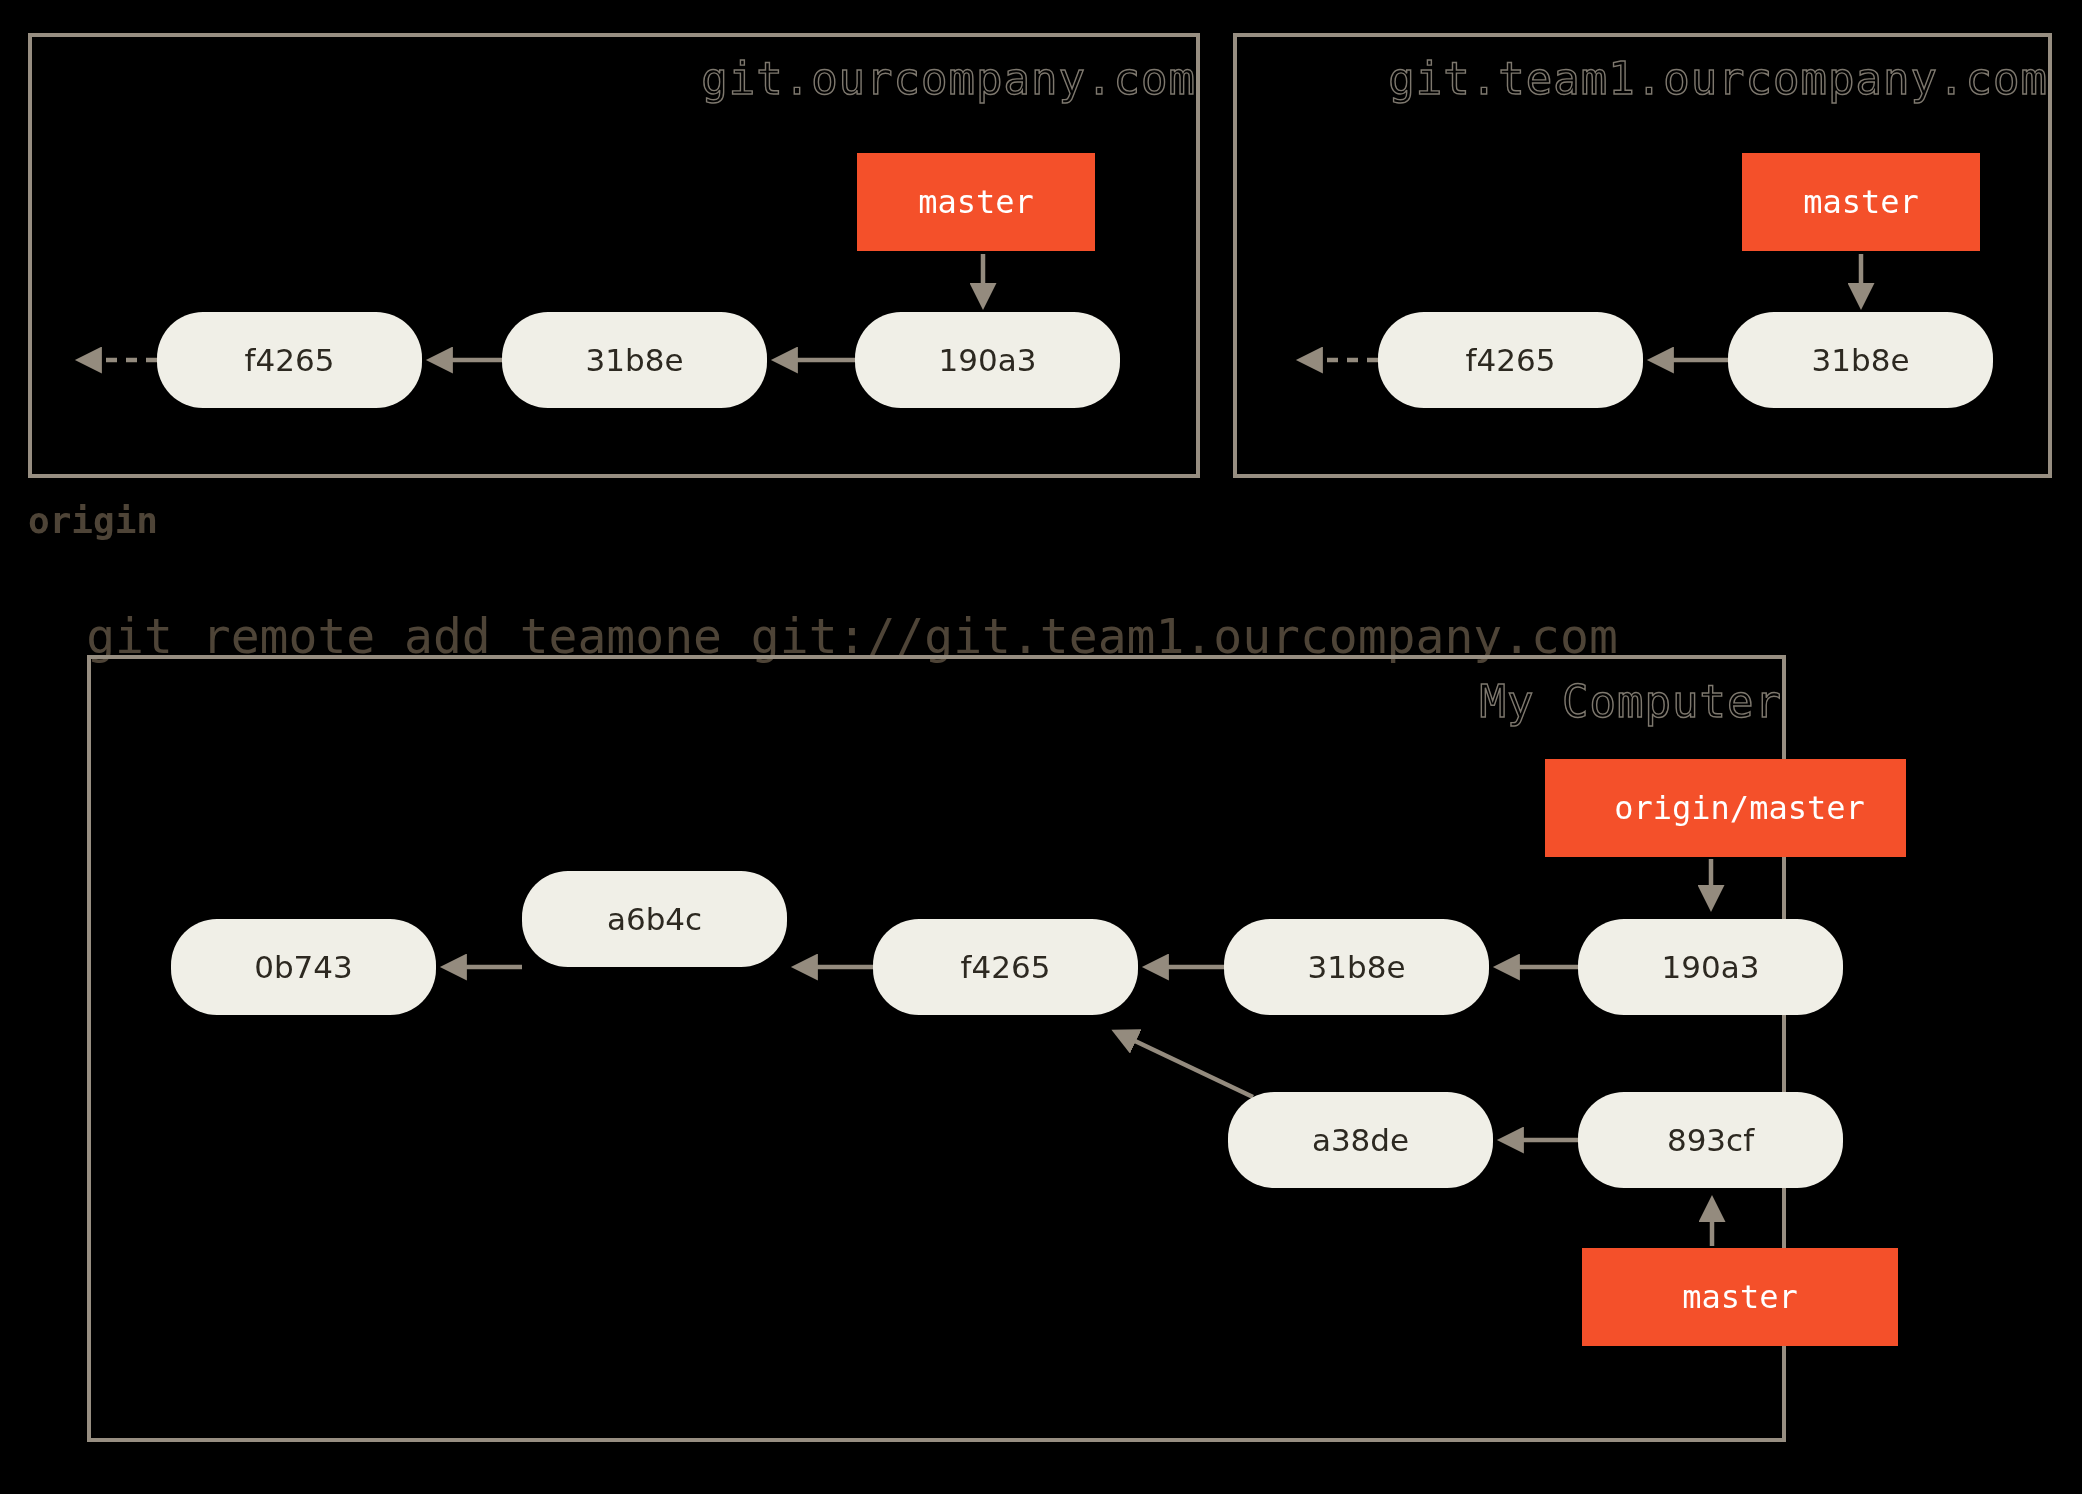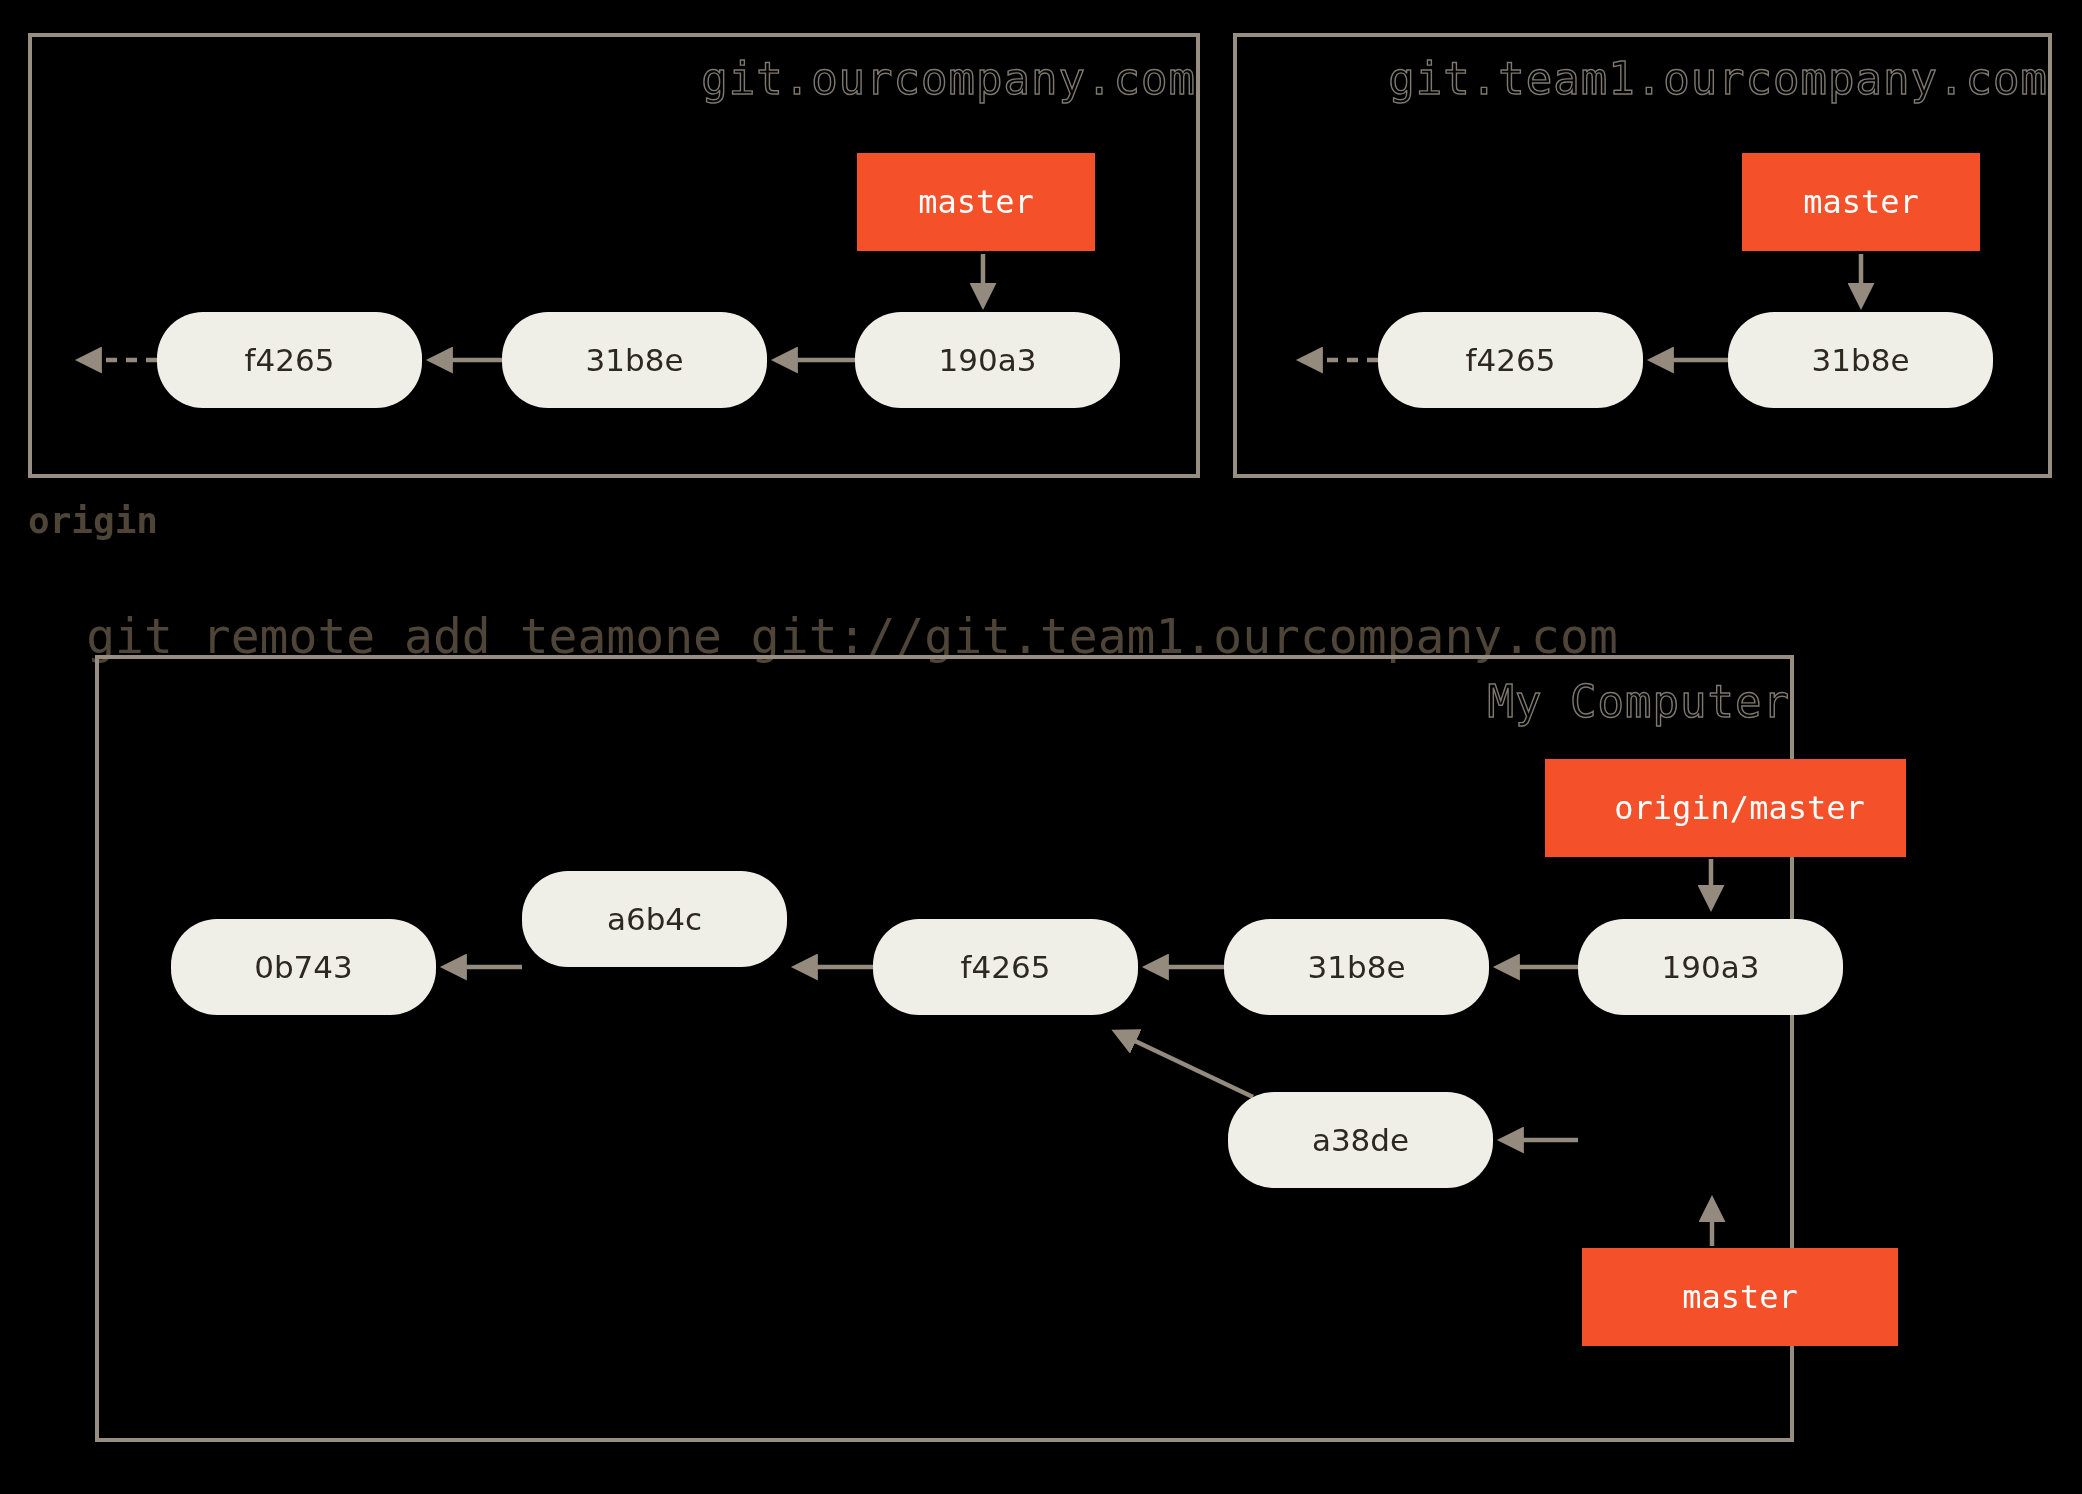--- a/index.html
+++ b/index.html
@@ -135,28 +135,29 @@
 
   <div class="repo-box" style="left:1233px; top:33px; width:819px; height:445px;">
     <div class="box-title" style="top:16px;">git.team1.ourcompany.com</div>
   </div>
   <div class="branch-label" style="left:1742px; top:153px; width:238px; height:98px;">master</div>
   <div class="commit" style="left:1378px; top:312px;">f4265</div>
   <div class="commit" style="left:1728px; top:312px;">31b8e</div>
 
   <div class="command-line">git remote add teamone git://git.team1.ourcompany.com</div>
 
-  <div class="repo-box" style="left:95px; top:655px; width:1699px; height:787px;">
+  <div class="repo-box" style="left:87px; top:655px; width:1699px; height:787px;">
     <div class="box-title" style="top:17px;">My Computer</div>
   </div>
   <div class="branch-label" style="left:1545px; top:759px; width:333px; height:98px;padding-left:28px;">origin/master</div>
 
   <div class="commit" style="left:171px; top:919px;">0b743</div>
   <div class="commit" style="left:522px; top:871px;">a6b4c</div>
   <div class="commit" style="left:873px; top:919px;">f4265</div>
   <div class="commit" style="left:1224px; top:919px;">31b8e</div>
   <div class="commit" style="left:1578px; top:919px;">190a3</div>
 
   <div class="commit" style="left:1228px; top:1092px;">a38de</div>
+  <div class="commit" style="left:1578px; top:1092px;">893cf</div>
 
   <div class="branch-label" style="left:1582px; top:1248px; width:316px; height:98px;">master</div>
 
 </div>
 
 </body></html>

